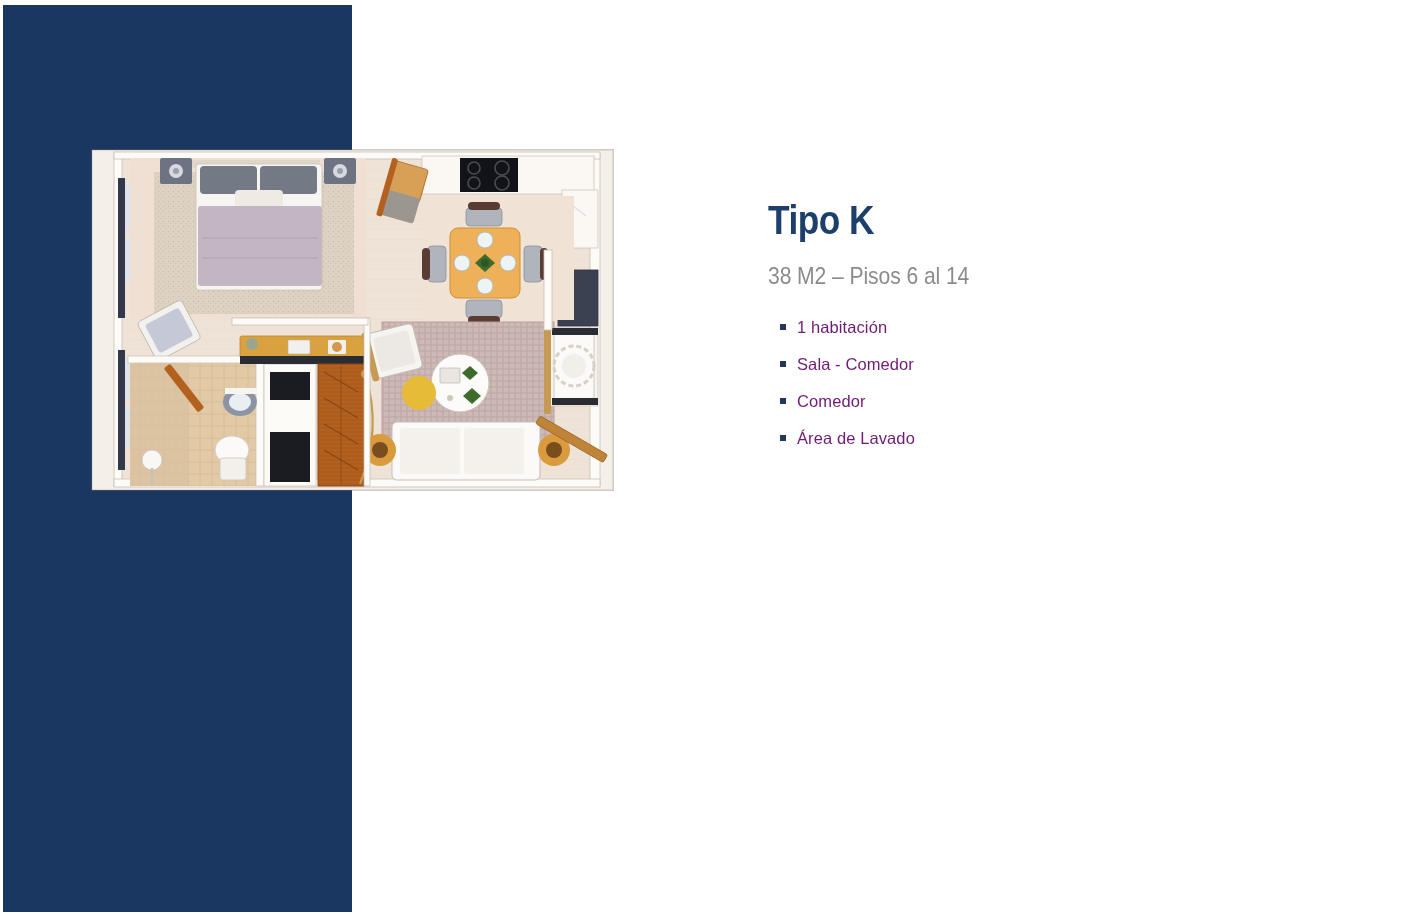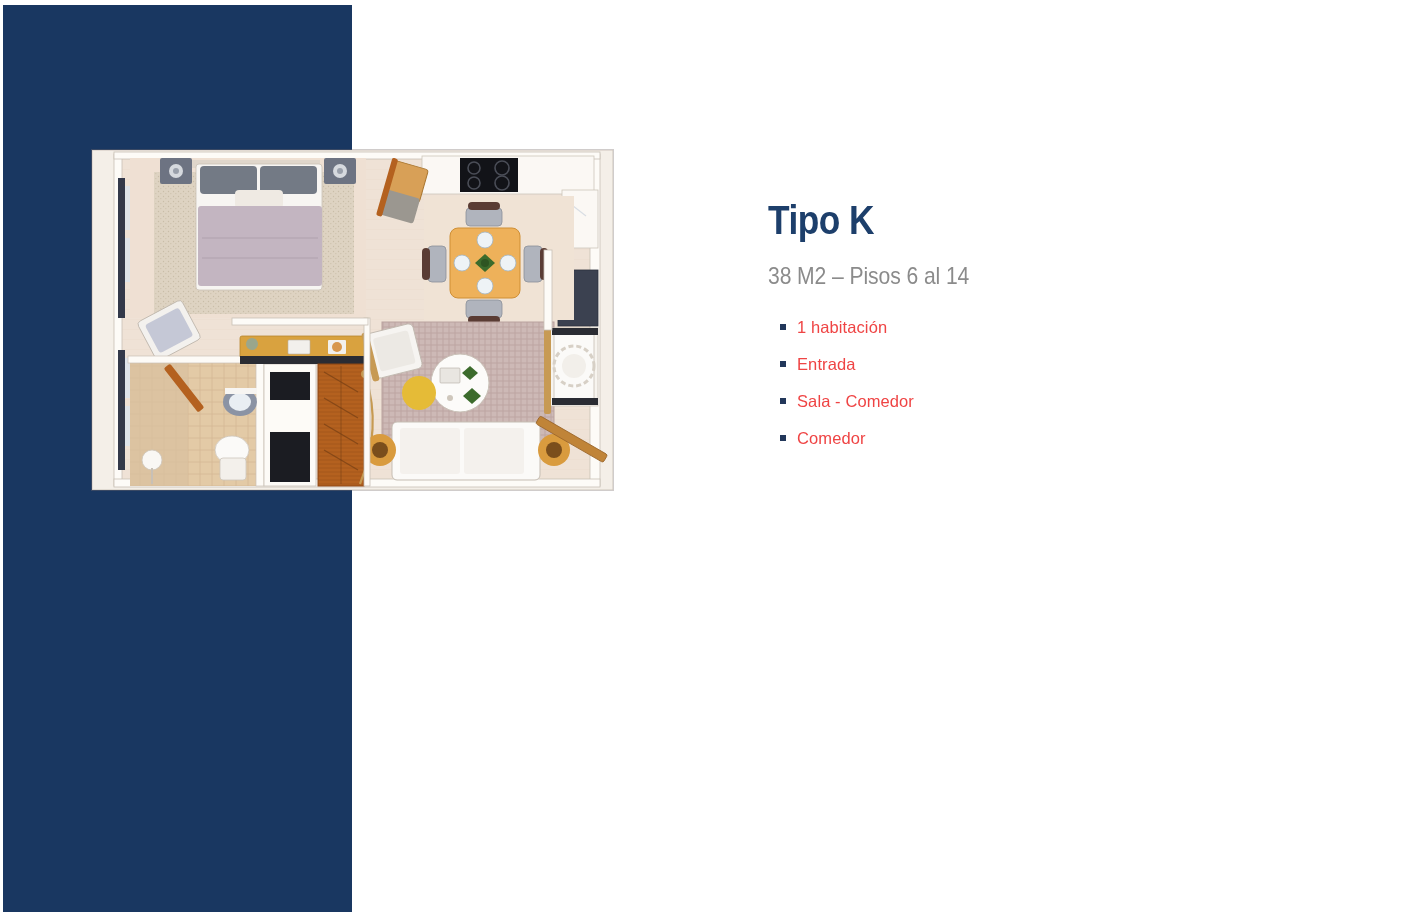--- a/index.html
+++ b/index.html
@@ -82,21 +82,21 @@
     padding: 0;
   }
 
   #feature-list li {
     position: relative;
     padding-left: 29px;
     margin: 0 0 17px 0;
     font-family: "Liberation Sans", sans-serif;
     font-size: 16.5px;
     line-height: 20px;
-    color: #ef4444;
+    color: #701a75;
     letter-spacing: 0.1px;
     white-space: nowrap;
   }
 
   #feature-list li .bullet-square {
     position: absolute;
     left: 12px;
     top: 7px;
     width: 6px;
     height: 6px;
@@ -335,30 +335,30 @@
   <div id="detail-column">
 
     <h1 id="unit-title">Tipo K</h1>
 
     <p id="unit-subtitle">38 M2 – Pisos 6 al 14</p>
 
     <ul id="feature-list">
       <li>
         <span class="bullet-square"></span>
         <span>1 habitación</span>
-      </li>
-      <li>
-        <span class="bullet-square"></span>
-        <span>Entrada</span>
       </li>
       <li>
         <span class="bullet-square"></span>
         <span>Sala - Comedor</span>
       </li>
       <li>
         <span class="bullet-square"></span>
         <span>Comedor</span>
       </li>
+      <li>
+        <span class="bullet-square"></span>
+        <span>Área de Lavado</span>
+      </li>
     </ul>
 
   </div>
 
 </div>
 
 </body></html>

